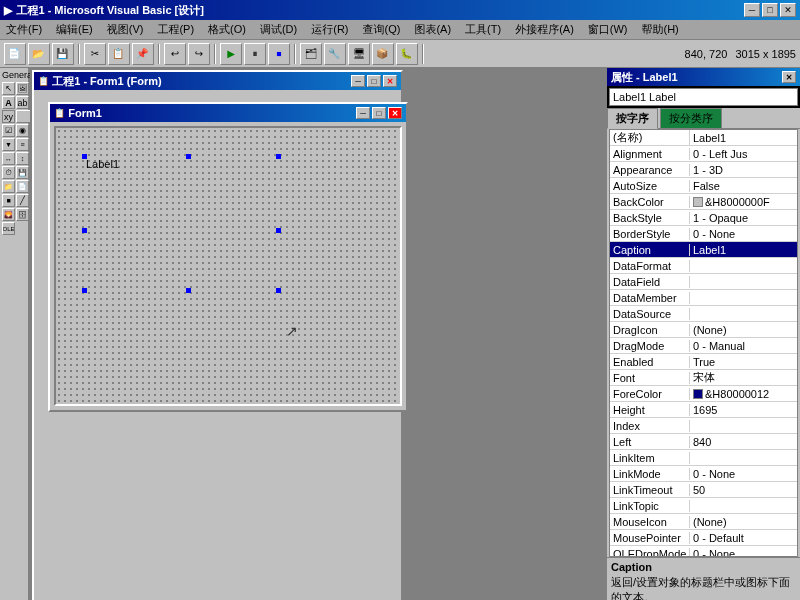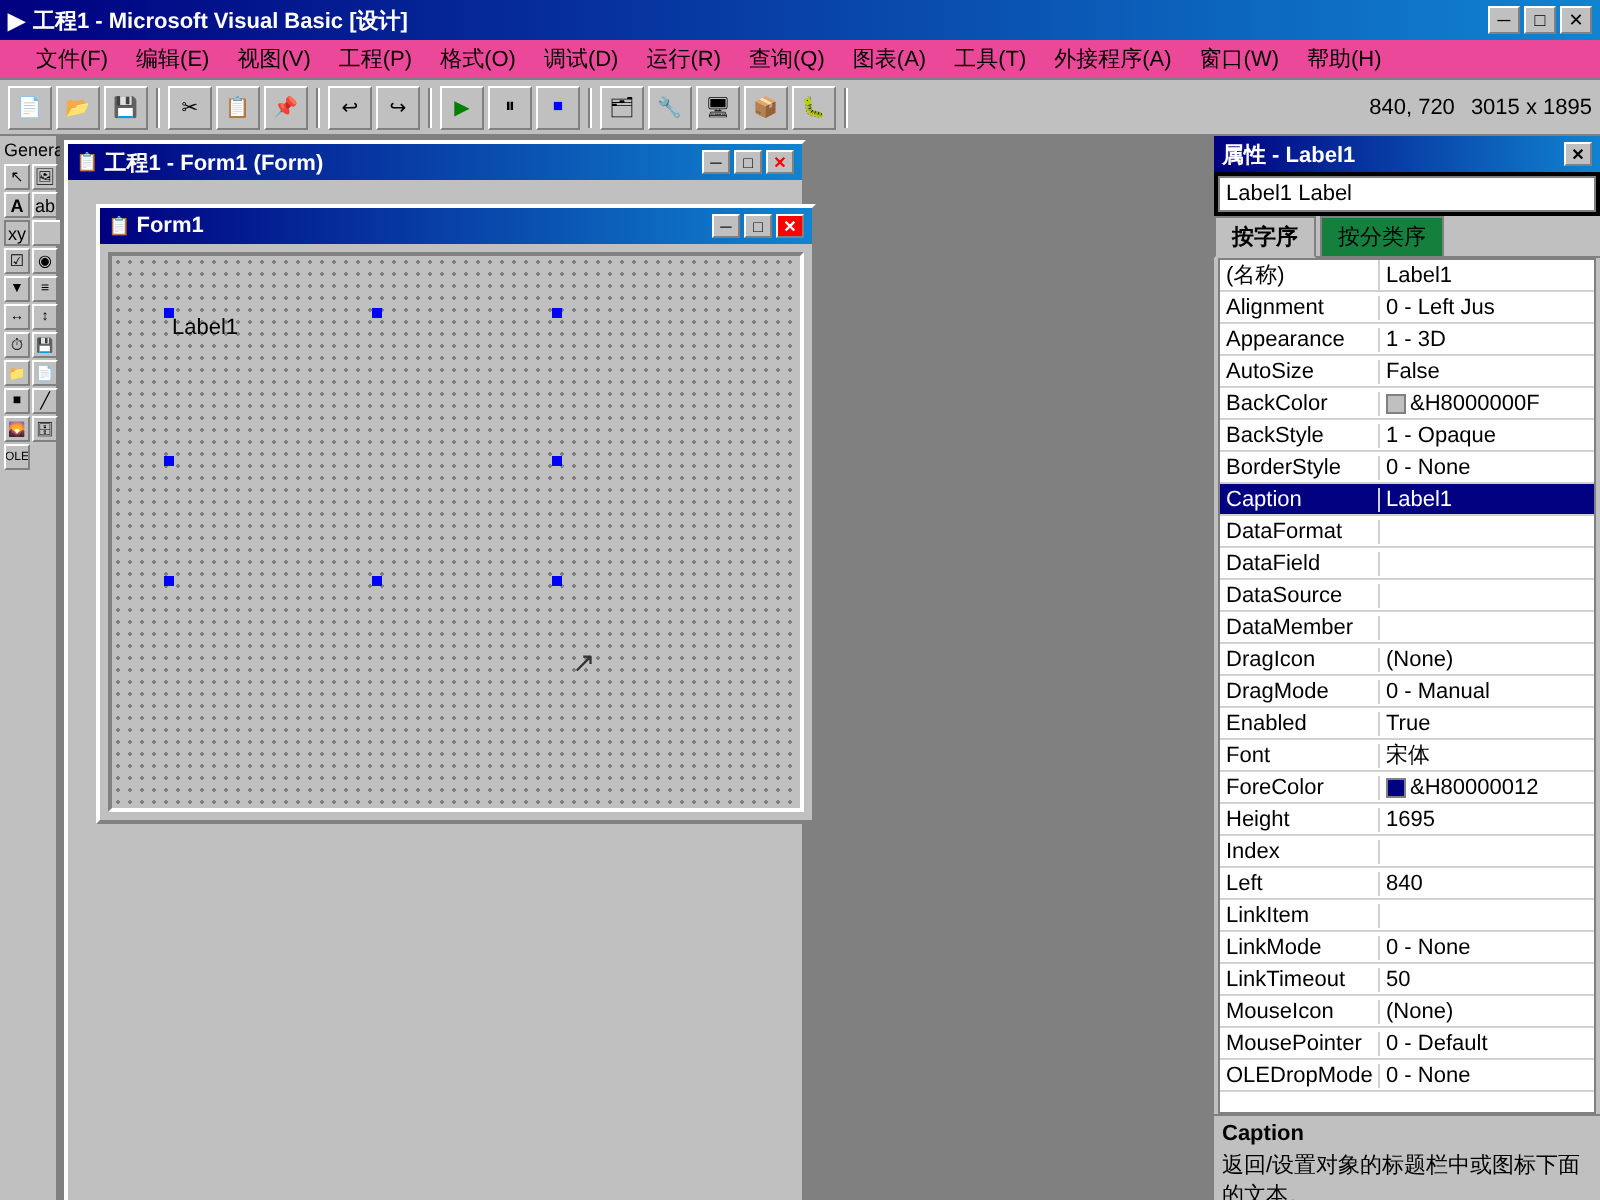--- a/index.html
+++ b/index.html
@@ -44,24 +44,24 @@
       align-items: center;
       justify-content: center;
       font-size: 9px;
       color: black;
       cursor: pointer;
     }
     .win-btn.close { background: #c0c0c0; }
 
     
     .menu-bar {
-      background: #ec4899;
-      display: flex;
-      align-items: center;
-      padding: 2px 12px;
+      background: #a3a3a3;
+      display: flex;
+      align-items: center;
+      padding: 2px 0;
       height: 20px;
       border-bottom: 1px solid #808080;
       font-size: 11px;
       gap: 2px;
       text-align: center;
     }
     .menu-item {
       padding: 1px 6px;
       cursor: pointer;
     }
@@ -575,27 +575,27 @@
             <span></span>
           </div>
         </div>
         <div class="props-row">
           <div class="props-name">DataField</div>
           <div class="props-value">
             <span></span>
           </div>
         </div>
         <div class="props-row">
+          <div class="props-name">DataMember</div>
+          <div class="props-value">
+            <span></span>
+          </div>
+        </div>
+        <div class="props-row">
           <div class="props-name">DataSource</div>
-          <div class="props-value">
-            <span></span>
-          </div>
-        </div>
-        <div class="props-row">
-          <div class="props-name">DataMember</div>
           <div class="props-value">
             <span></span>
           </div>
         </div>
         <div class="props-row">
           <div class="props-name">DragIcon</div>
           <div class="props-value">
             <span>(None)</span>
           </div>
         </div>
@@ -651,20 +651,26 @@
         <div class="props-row">
           <div class="props-name">LinkMode</div>
           <div class="props-value">
             <span>0 - None</span>
           </div>
         </div>
         <div class="props-row">
           <div class="props-name">LinkTimeout</div>
           <div class="props-value">
             <span>50</span>
+          </div>
+        </div>
+        <div class="props-row">
+          <div class="props-name">LinkTopic</div>
+          <div class="props-value">
+            <span></span>
           </div>
         </div>
         <div class="props-row">
           <div class="props-name">MouseIcon</div>
           <div class="props-value">
             <span>(None)</span>
           </div>
         </div>
         <div class="props-row">
           <div class="props-name">MousePointer</div>

